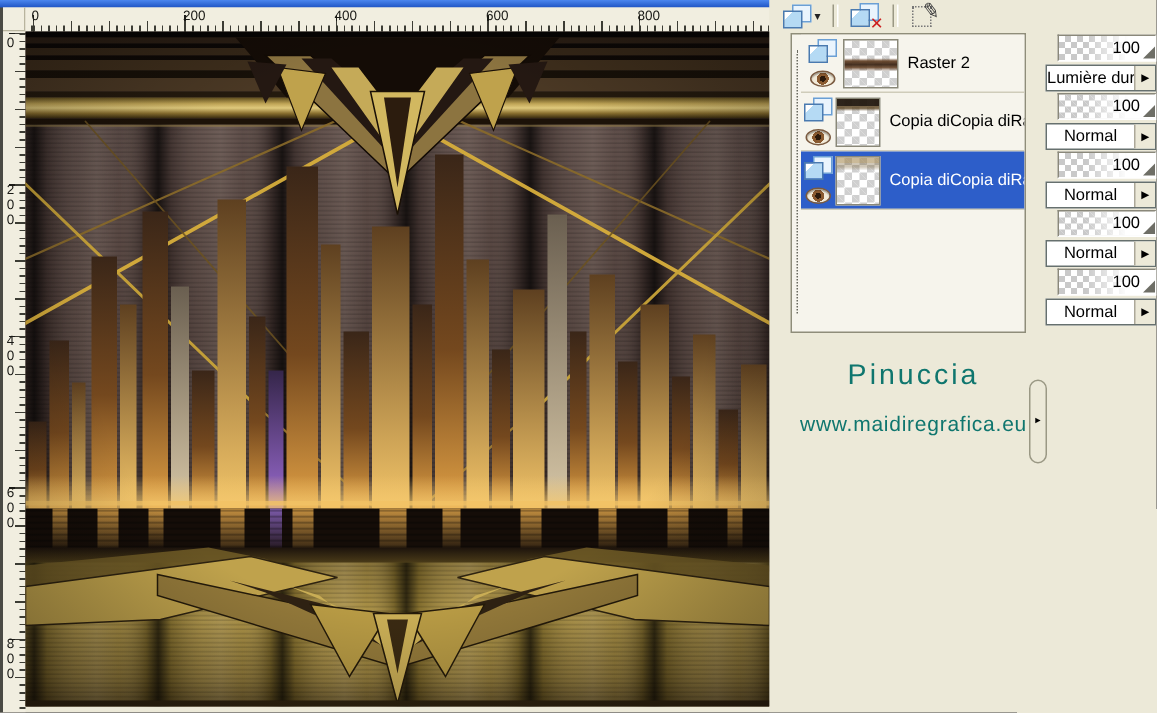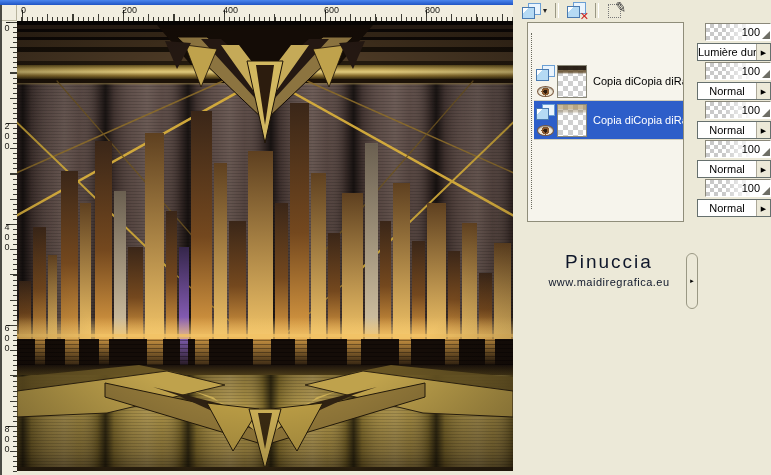--- a/index.html
+++ b/index.html
@@ -73,23 +73,23 @@
   .ov-botgold{background:linear-gradient(transparent 74%,rgba(150,116,46,.9) 80%,rgba(64,46,18,.95) 90%,rgba(150,116,46,.9) 100%);}
   .ov-city{background:
       linear-gradient(rgba(20,12,8,.98) 0 30%,rgba(46,30,16,.96) 30% 70%,rgba(88,60,24,.96) 70% 100%),
       repeating-linear-gradient(90deg,rgba(190,140,60,.55) 0 2px,rgba(30,18,10,.6) 2px 7px);
     background-blend-mode:multiply;}
   .ov-city2{position:absolute;left:0;right:0;bottom:0;height:100%;
     background:repeating-linear-gradient(90deg,transparent 0 5px,rgba(230,180,90,.5) 5px 7px),
                linear-gradient(rgba(10,6,4,.9) 0 25%,transparent 60%);}
   .lname{margin-left:6px;font-size:11px;color:#000;white-space:nowrap;overflow:hidden;}
 
-  .watermark{position:absolute;left:18px;top:251px;width:156px;text-align:center;color:#0f172a;}
+  .watermark{position:absolute;left:18px;top:240px;width:156px;text-align:center;color:#0f766e;}
   .wm1{font-size:19px;letter-spacing:2px;}
-  .wm2{font-size:11px;letter-spacing:.5px;margin-top:3px;text-align:center;}
+  .wm2{font-size:14px;letter-spacing:.5px;margin-top:12px;text-align:center;}
 
   .expand-handle{position:absolute;left:173px;top:253px;width:12px;height:56px;border:1px solid #9a9884;
     border-radius:6px;background:#ece9d8;box-sizing:border-box;display:flex;align-items:center;justify-content:center;}
   .expand-handle span{font-size:6px;color:#000;line-height:6px;}
 
   .blend-col{position:absolute;left:184px;top:0;width:74px;height:475px;}
   .bgroup{position:absolute;left:0;width:74px;}
   .opacity-bar{position:relative;height:18px;box-sizing:border-box;border:1px solid;border-color:#8a887a #ffffff #ffffff #8a887a;
     background-color:#fff;
     background-image:linear-gradient(to right,rgba(255,255,255,0) 0 28%,#fff 72%),
@@ -345,20 +345,30 @@
         <span class="edit-wrap">
           <span class="edit-page"></span>
           <span class="edit-pen">✎</span>
         </span>
       </div>
     </div>
 
     <div class="layers-list">
       <div class="gutter"></div>
 
+      <div class="lrow" style="top:0">
+        <div class="iconcol">
+          <span class="pages"></span>
+          <span class="eye"></span>
+        </div>
+        <div class="thumb">
+            <div class="ov ov-mid"></div>
+          </div>
+        <span class="lname">Raster 2</span>
+      </div>
 
       <div class="lrow" style="top:39px">
         <div class="iconcol">
           <span class="pages"></span>
           <span class="eye"></span>
         </div>
         <div class="thumb">
             <div class="ov ov-topdark"></div>
           </div>
         <span class="lname">Copia diCopia diRaster</span>

